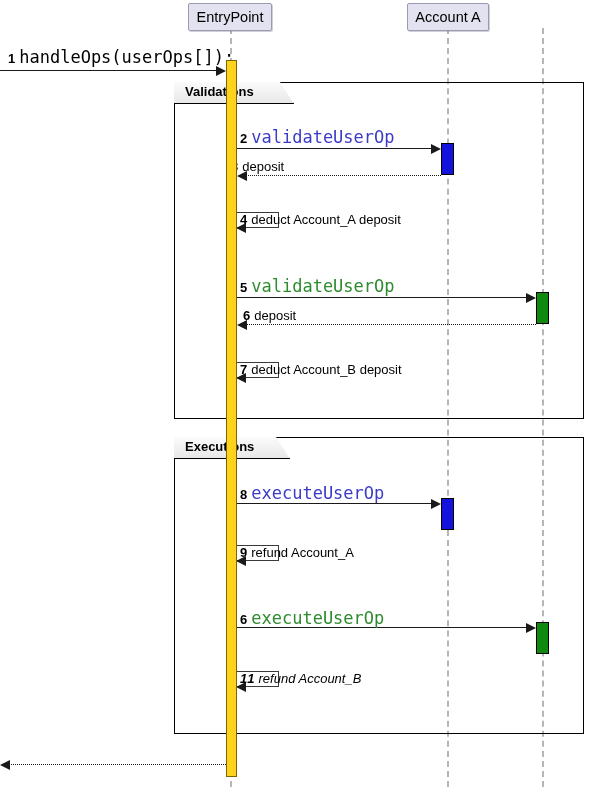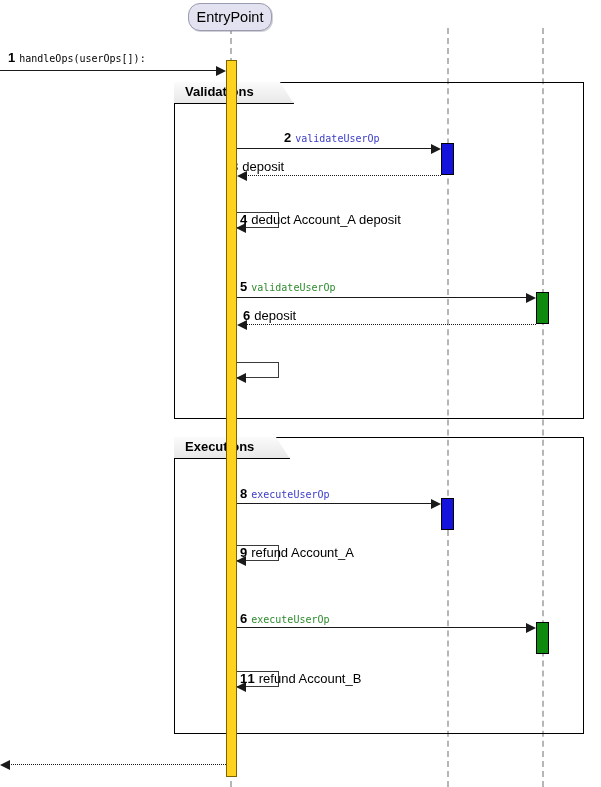--- a/index.html
+++ b/index.html
@@ -17,21 +17,21 @@
     background: #ffffff;
     overflow: hidden;
   }
 
   
   .participant-box {
     position: absolute;
     box-sizing: border-box;
     background: #e2e2f0;
     border: 1px solid #9a9ab0;
-    border-radius: 12px;
+    border-radius: 2px;
     font-size: 14.5px;
     color: #000000;
     text-align: center;
     line-height: 26px;
     height: 28px;
     box-shadow: 1px 1px 0 rgba(120,120,140,0.35);
     white-space: nowrap;
   }
 
   
@@ -119,70 +119,72 @@
   }
   .msg-num {
     font-weight: bold;
     font-family: "Liberation Sans", sans-serif;
     letter-spacing: 1px;
     margin-right: 3px;
   }
   .msg-text { font-family: "Liberation Sans", sans-serif; }
   .msg-text.mono {
     font-family: "DejaVu Sans Mono", monospace;
-    font-size: 10px;
+    font-size: 17px;
   }
   .msg-text.blue  { color: #3b3bc8; }
   .msg-text.green { color: #2e8b2e; }
   .msg-text.black { color: #000000; }
 </style>
 </head>
 <body>
 
 <div id="diagram-root">
     <div class="lifeline" style="left: 230px; top: 28px; height: 759px;"></div>
     <div class="lifeline" style="left: 447px; top: 28px; height: 759px;"></div>
     <div class="lifeline" style="left: 542px; top: 28px; height: 759px;"></div>
     <div class="fragment" style="left: 174px; top: 82px; width: 410px; height: 337px;"></div>
     <div class="fragment-tab" style="left: 174px; top: 82px; min-width: 120px;">Validations</div>
     <div class="fragment" style="left: 174px; top: 437px; width: 410px; height: 297px;"></div>
     <div class="fragment-tab" style="left: 174px; top: 437px; min-width: 116px;">Executions</div>
     <div class="participant-box" style="left: 188px; top: 3px; width: 84px;">EntryPoint</div>
+    <div class="participant-box" style="left: 407px; top: 3px; width: 82px;">Account A</div>
     <div class="msg-line" style="left: 0px; top: 70px; width: 217px;"></div>
     <div class="arrowhead right" style="left: 216px; top: 66px;"></div>
     <div class="msg-label" style="left: 8px; top: 50px;"><span class="msg-num">1</span><span class="msg-text mono black">handleOps(userOps[]):</span></div>
     <div class="msg-line" style="left: 237px; top: 148px; width: 195px;"></div>
     <div class="arrowhead right" style="left: 431px; top: 144px;"></div>
-    <div class="msg-label" style="left: 240px; top: 130px; margin-left: 44px;"><span class="msg-num">2</span><span class="msg-text mono blue">validateUserOp</span></div>
+    <div class="msg-label" style="left: 240px; top: 130px;"><span class="msg-num">2</span><span class="msg-text mono blue">validateUserOp</span></div>
     <div class="msg-line dotted" style="left: 246px; top: 175px; width: 195px;"></div>
     <div class="arrowhead left" style="left: 237px; top: 171px;"></div>
     <div class="msg-label" style="left: 231px; top: 159px;"><span class="msg-num">3</span><span class="msg-text black">deposit</span></div>
     <div class="self-msg" style="left: 237px; top: 212px; width: 42px; height: 16px;"></div>
     <div class="arrowhead left" style="left: 236px; top: 223px;"></div>
     <div class="msg-label" style="left: 240px; top: 212px;"><span class="msg-num">4</span><span class="msg-text black">deduct Account_A deposit</span></div>
     <div class="msg-line" style="left: 237px; top: 297px; width: 290px;"></div>
     <div class="arrowhead right" style="left: 526px; top: 293px;"></div>
     <div class="msg-label" style="left: 240px; top: 279px;"><span class="msg-num">5</span><span class="msg-text mono green">validateUserOp</span></div>
     <div class="msg-line dotted" style="left: 246px; top: 324px; width: 290px;"></div>
     <div class="arrowhead left" style="left: 237px; top: 320px;"></div>
     <div class="msg-label" style="left: 243px; top: 308px;"><span class="msg-num">6</span><span class="msg-text black">deposit</span></div>
     <div class="self-msg" style="left: 237px; top: 362px; width: 42px; height: 16px;"></div>
     <div class="arrowhead left" style="left: 236px; top: 373px;"></div>
+    <div class="msg-label" style="left: 240px; top: 362px;"><span class="msg-num">7</span><span class="msg-text black">deduct Account_B deposit</span></div>
     <div class="msg-line" style="left: 237px; top: 503px; width: 195px;"></div>
     <div class="arrowhead right" style="left: 431px; top: 499px;"></div>
     <div class="msg-label" style="left: 240px; top: 486px;"><span class="msg-num">8</span><span class="msg-text mono blue">executeUserOp</span></div>
     <div class="self-msg" style="left: 237px; top: 545px; width: 42px; height: 16px;"></div>
     <div class="arrowhead left" style="left: 236px; top: 556px;"></div>
     <div class="msg-label" style="left: 240px; top: 545px; text-align: right;"><span class="msg-num">9</span><span class="msg-text black">refund Account_A</span></div>
     <div class="msg-line" style="left: 237px; top: 627px; width: 290px;"></div>
     <div class="arrowhead right" style="left: 526px; top: 623px;"></div>
     <div class="msg-label" style="left: 240px; top: 611px;"><span class="msg-num">6</span><span class="msg-text mono green">executeUserOp</span></div>
     <div class="self-msg" style="left: 237px; top: 671px; width: 42px; height: 16px;"></div>
     <div class="arrowhead left" style="left: 236px; top: 682px;"></div>
-    <div class="msg-label" style="left: 240px; top: 671px;"><span class="msg-num">11</span><span class="msg-text black">refund Account_B</span></div>
+    <div class="msg-label" style="left: 240px; top: 671px; font-style: italic;"><span class="msg-num">11</span><span class="msg-text black">refund Account_B</span></div>
     <div class="msg-line dotted" style="left: 9px; top: 764px; width: 217px;"></div>
     <div class="arrowhead left" style="left: 0px; top: 760px;"></div>
     <div class="activation yellow" style="left: 226px; top: 60px; width: 11px; height: 717px;"></div>
     <div class="activation blue" style="left: 441px; top: 143px; width: 13px; height: 32px;"></div>
     <div class="activation green" style="left: 536px; top: 292px; width: 13px; height: 32px;"></div>
     <div class="activation blue" style="left: 441px; top: 498px; width: 13px; height: 32px;"></div>
     <div class="activation green" style="left: 536px; top: 622px; width: 13px; height: 32px;"></div>
   </div>
 
 </body></html>

